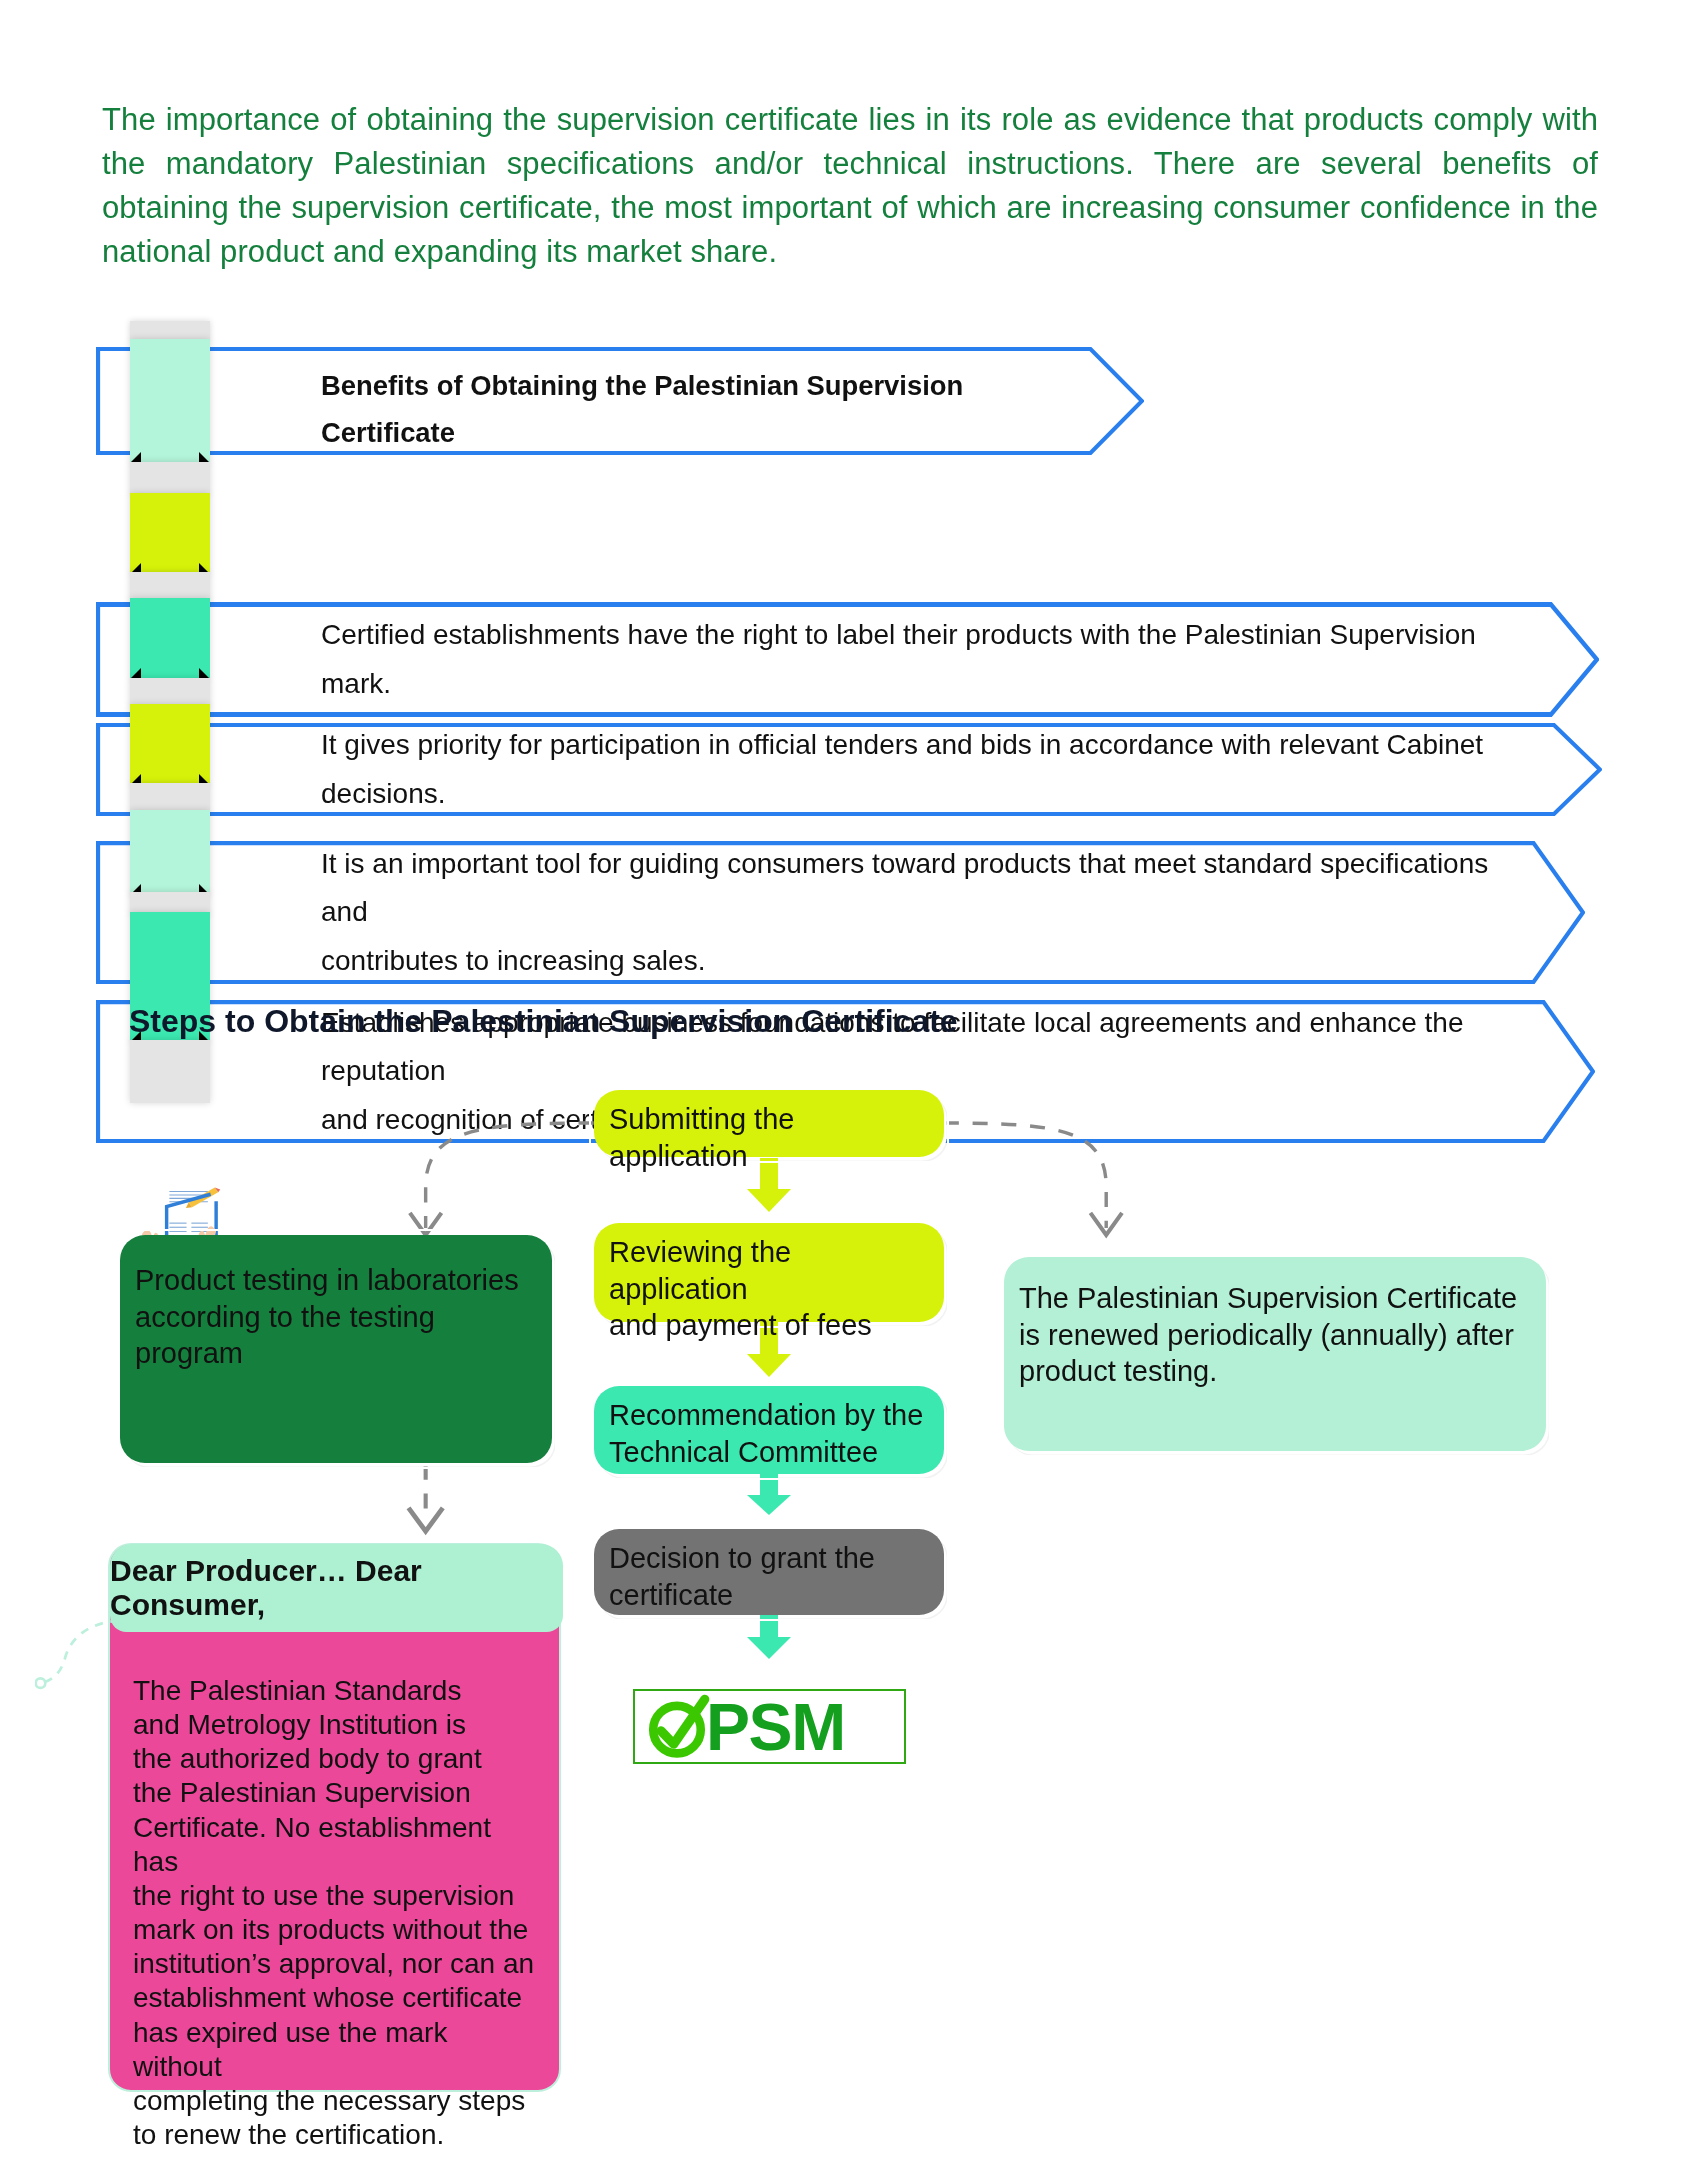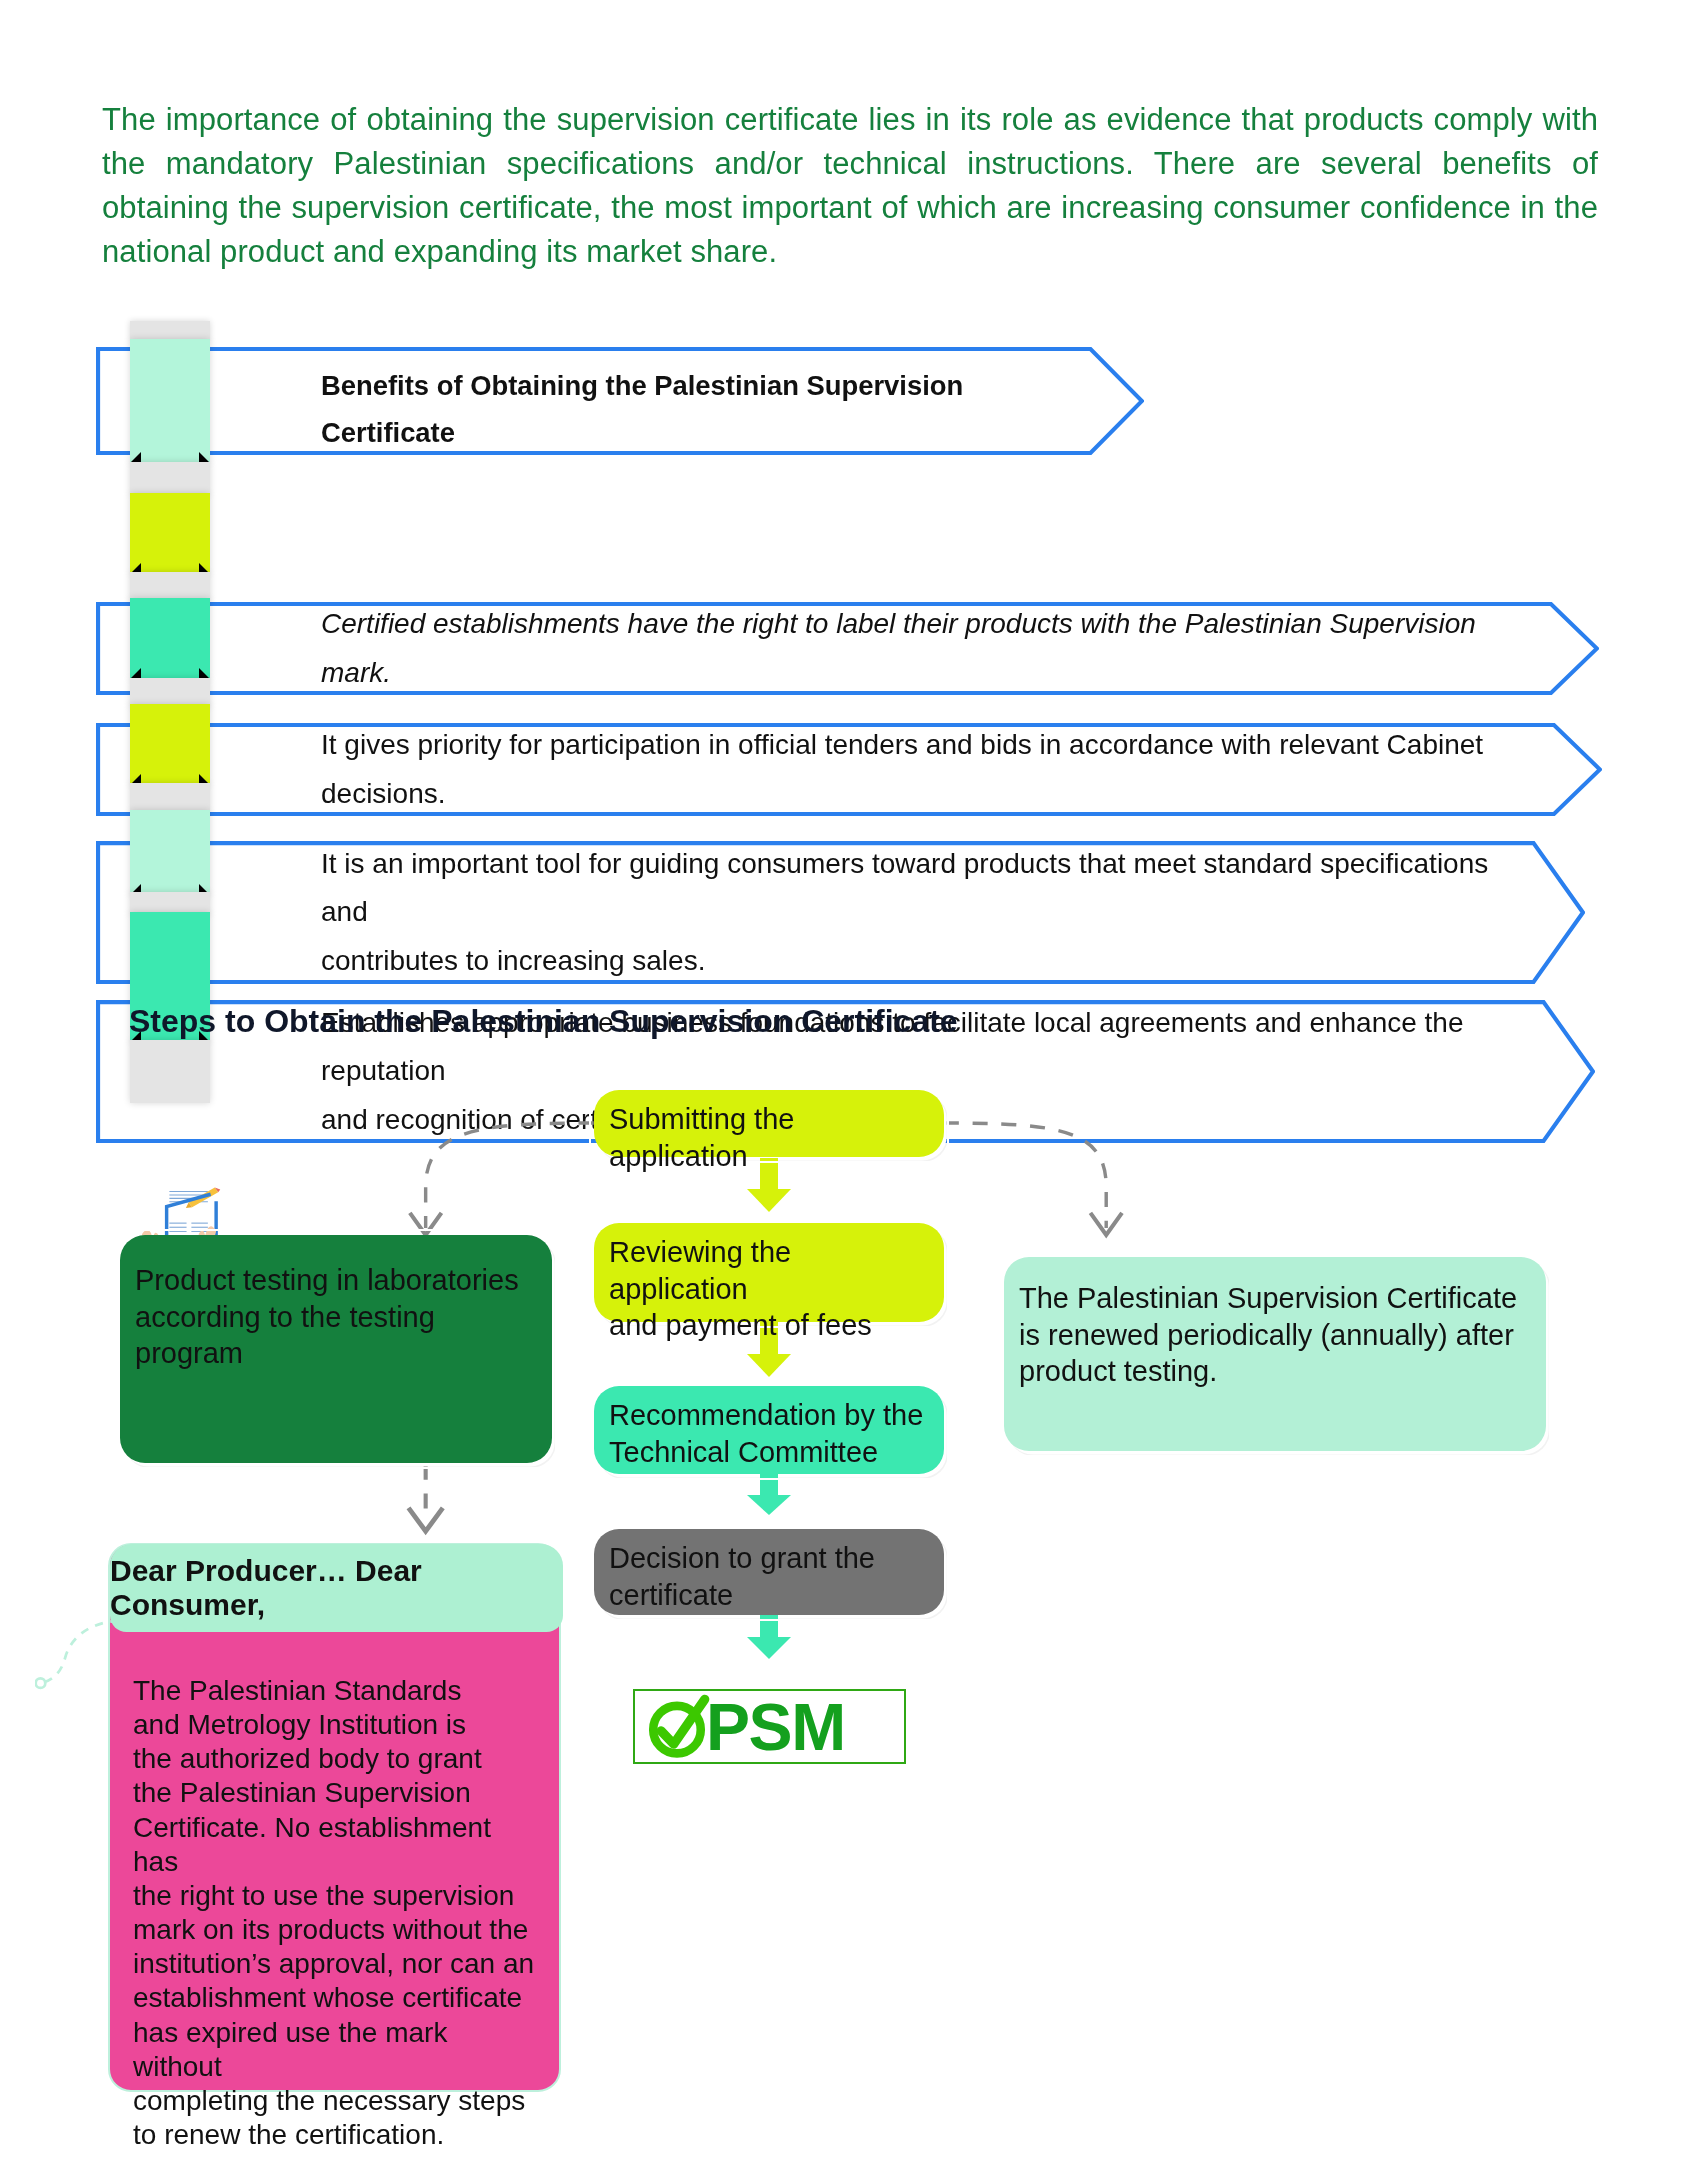--- a/index.html
+++ b/index.html
@@ -241,21 +241,21 @@
   <div id="banners">
 
     <div class="banner" style="top:0px; width:1048px; height:108px;">
       <svg class="banner-shape" viewBox="0 0 1528 158" preserveAspectRatio="none">
         <polygon points="3,3 1450,3 1525,79 1450,155 3,155" fill="#ffffff" stroke="#2A7FEE" stroke-width="6"></polygon>
       </svg>
       <div class="banner-text bold">Benefits of Obtaining the Palestinian Supervision Certificate</div>
     </div>
 
 
-    <div class="banner" style="top:255px; width:1503px; height:93px;font-style:italic;">
+    <div class="banner" style="top:255px; width:1503px; height:115px;">
       <svg class="banner-shape" viewBox="0 0 2190 136" preserveAspectRatio="none">
         <polygon points="3,3 2120,3 2187,68 2120,133 3,133" fill="#ffffff" stroke="#2A7FEE" stroke-width="6"></polygon>
       </svg>
       <div class="banner-text">Certified establishments have the right to label their products with the Palestinian Supervision mark.</div>
     </div>
 
     <div class="banner" style="top:376px; width:1506px; height:93px;">
       <svg class="banner-shape" viewBox="0 0 2195 136" preserveAspectRatio="none">
         <polygon points="3,3 2125,3 2192,68 2125,133 3,133" fill="#ffffff" stroke="#2A7FEE" stroke-width="6"></polygon>
       </svg>

